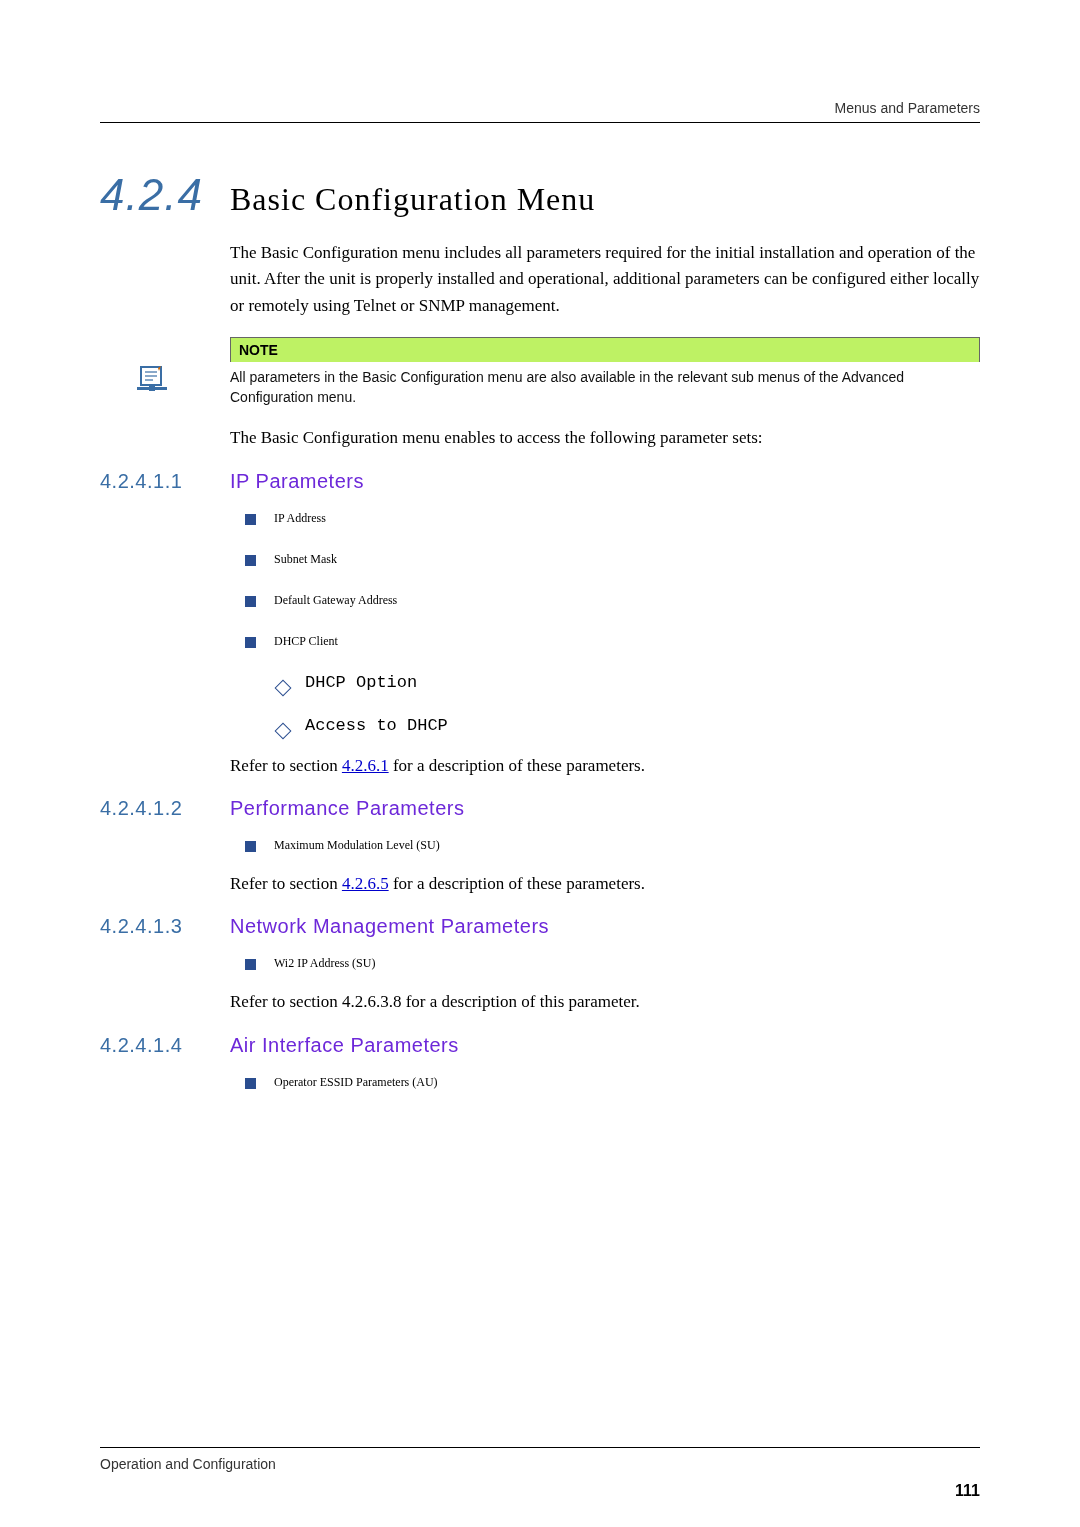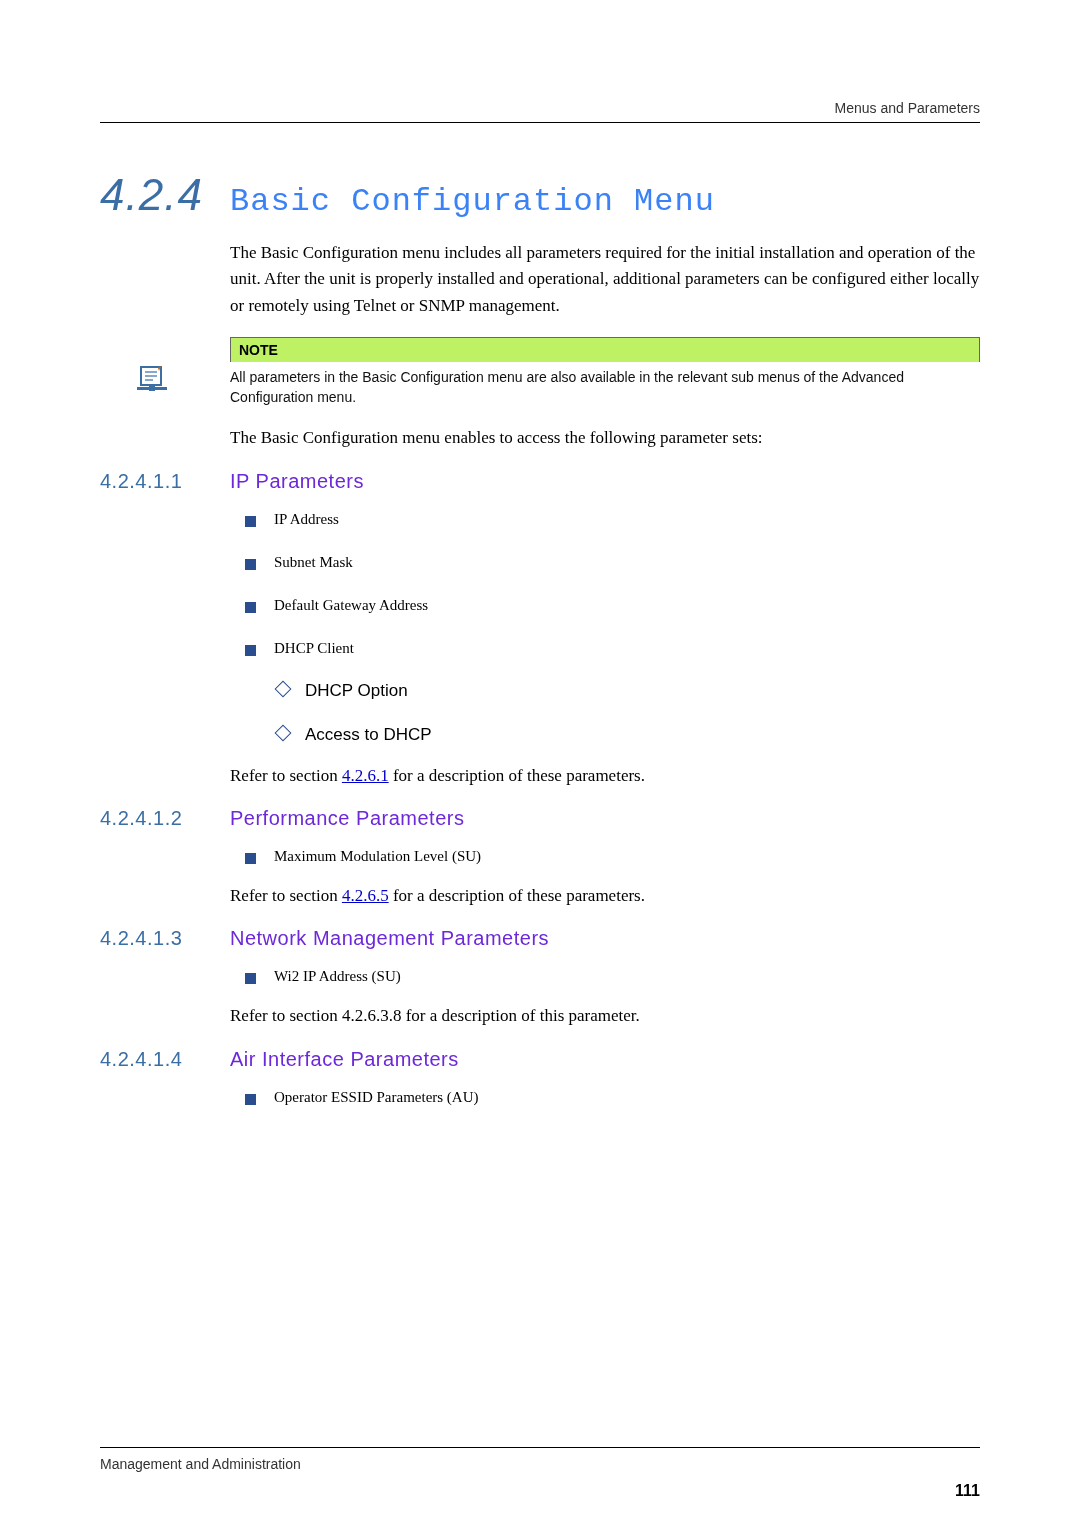--- a/index.html
+++ b/index.html
@@ -38,22 +38,22 @@
   .section-num {
     font-family: Arial, Helvetica, sans-serif;
     color: #3a6ea5;
     font-size: 44px;
     letter-spacing: 1px;
     width: 130px;
     flex-shrink: 0;
     font-style: italic;
   }
   .section-title {
-    font-family: Liberation Mono, monospace;
-    color: #3b82f6;
+    font-family: Liberation Serif, serif;
+    color: #000000;
     font-size: 32px;
     letter-spacing: 1px;
   }
   .body-text {
     margin-left: 130px;
     font-size: 17px;
     line-height: 1.55;
     font-family: 'Bookman Old Style', Georgia, serif;
     margin-bottom: 18px;
   }
@@ -107,40 +107,40 @@
     letter-spacing: 0.5px;
   }
   .bullet-list {
     margin-left: 145px;
     margin-top: 18px;
   }
   .bullet-item {
     display: flex;
     align-items: baseline;
     margin-bottom: 26px;
-    font-size: 15px;
+    font-size: 12px;
     font-family: 'Bookman Old Style', Georgia, serif;
   }
   .bullet-square {
     width: 11px;
     height: 11px;
     background: #2a4d8f;
     flex-shrink: 0;
     margin-right: 18px;
     position: relative;
     top: 3px;
   }
   .sub-bullet {
     display: flex;
-    align-items: flex-start;
+    align-items: flex-end;
     margin-left: 32px;
     margin-bottom: 24px;
     margin-top: 24px;
     font-size: 17px;
-    font-family: Liberation Sans, sans-serif;
+    font-family: Liberation Mono, monospace;
   }
   .diamond {
     width: 12px;
     height: 12px;
     border: 1.5px solid #2a4d8f;
     transform: rotate(45deg);
     flex-shrink: 0;
     margin-right: 16px;
     position: relative;
     top: 2px;
@@ -272,15 +272,15 @@
     <div class="bullet-item">
         <span class="bullet-square"></span>
         <span>Operator ESSID Parameters (AU)</span>
       </div>
   </div>
 
 </div>
 
 <div class="footer">
   <div class="footer-rule"></div>
-  <div class="footer-left">Management and Administration</div>
+  <div class="footer-left">Operation and Configuration</div>
   <div class="footer-page">111</div>
 </div>
 
 </body></html>

